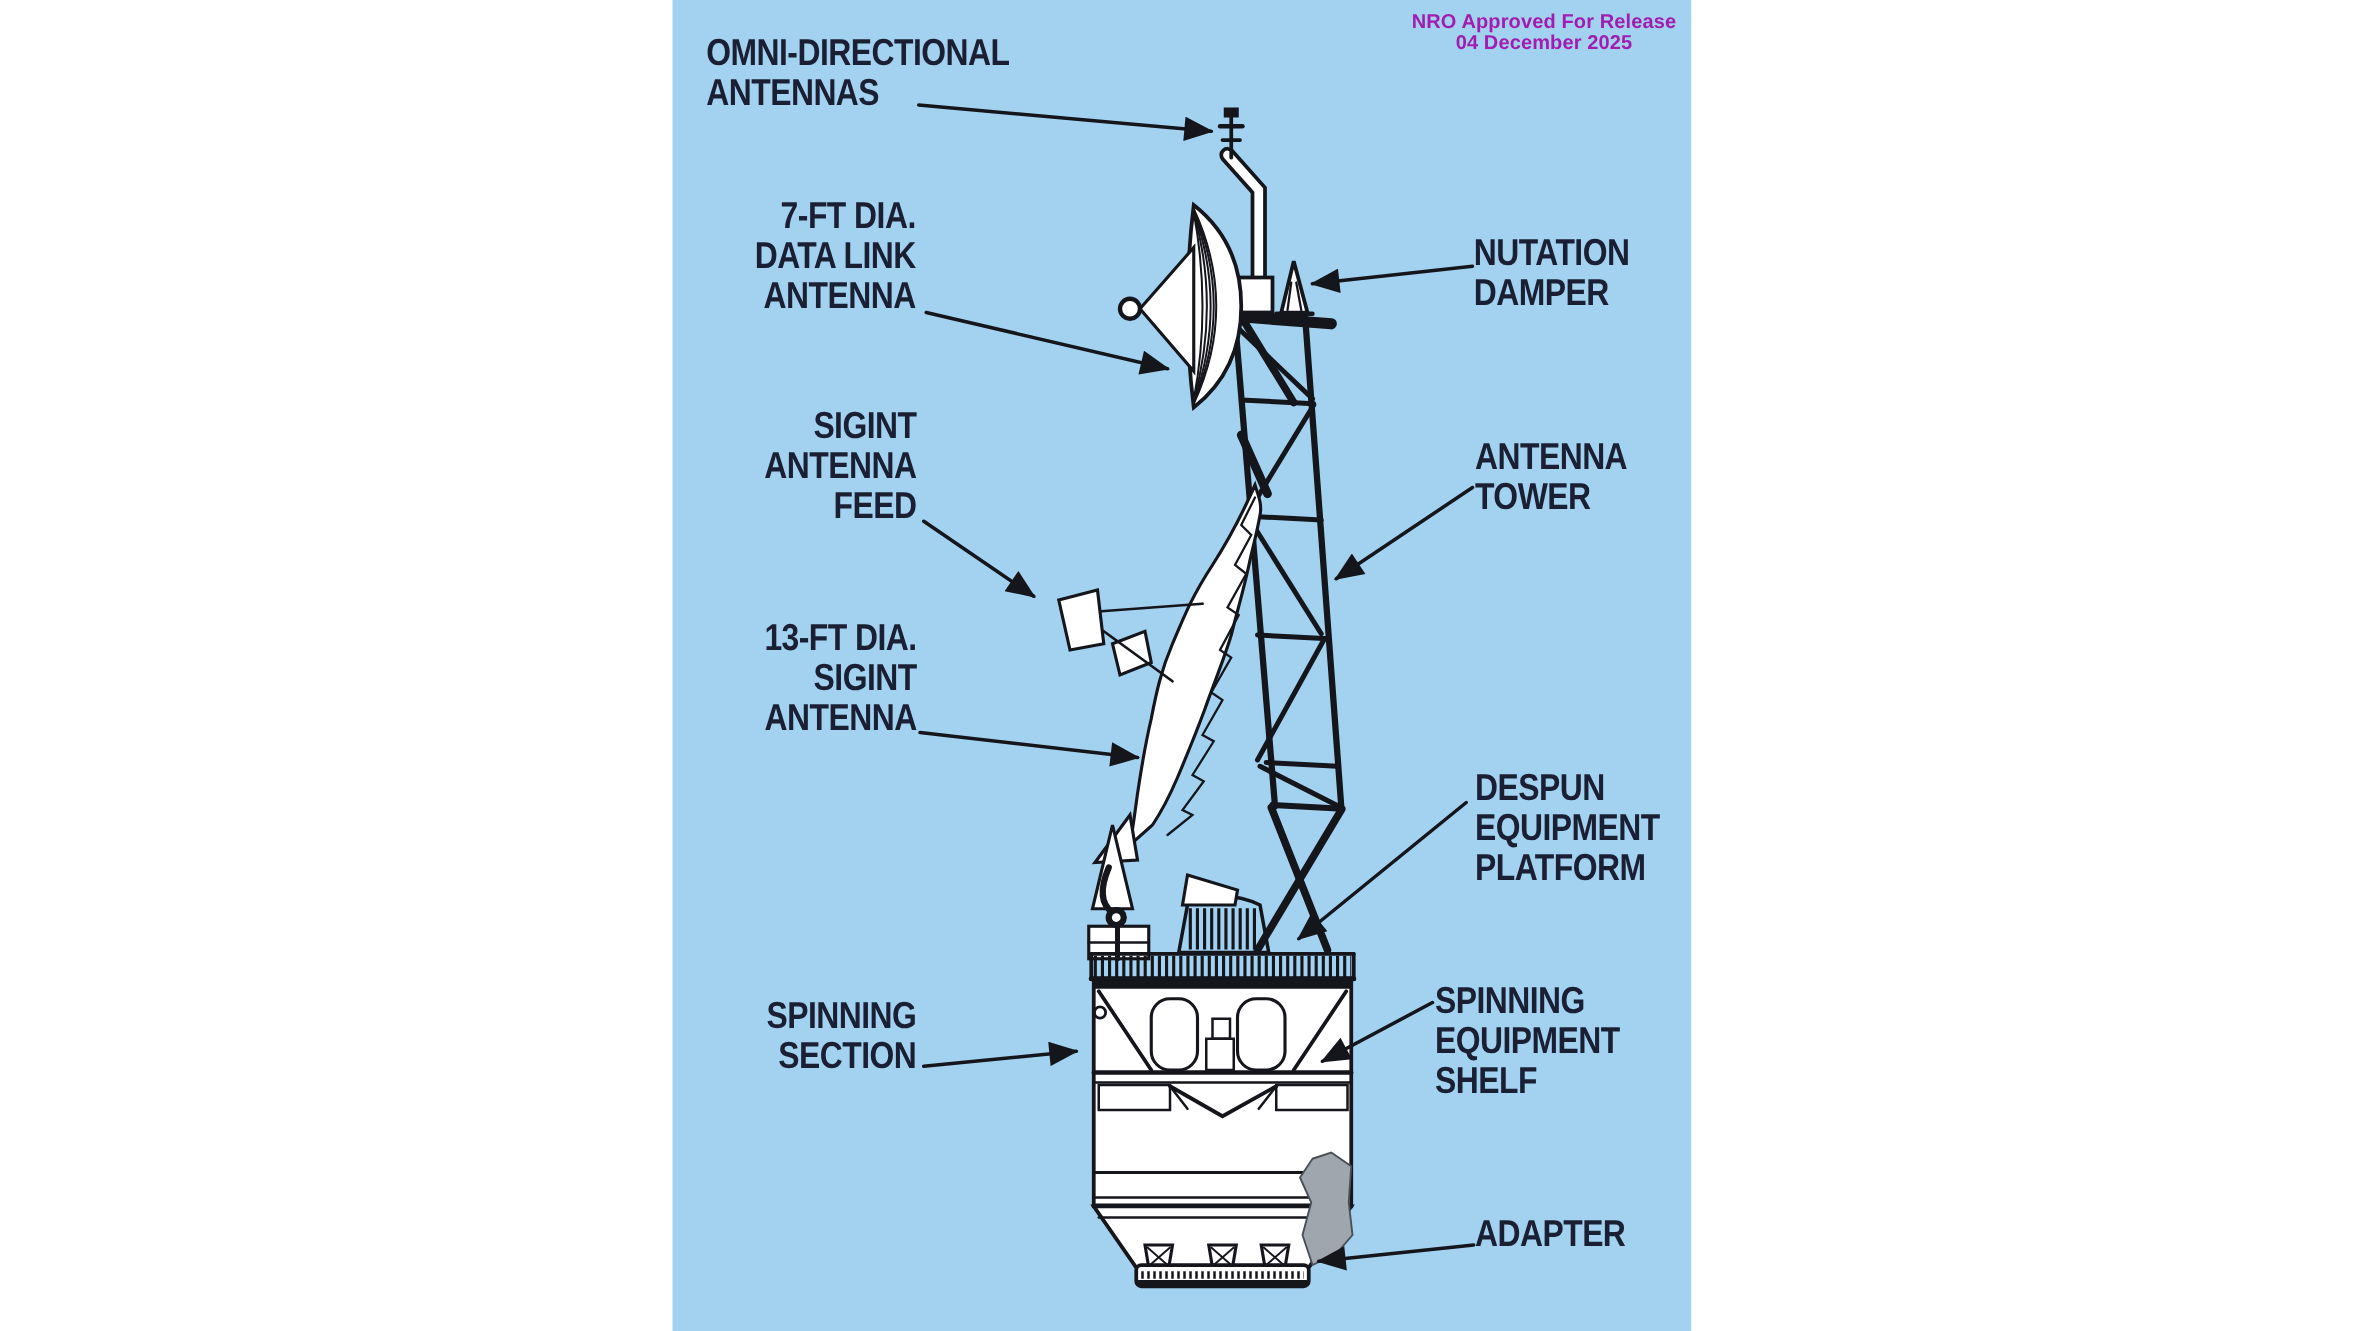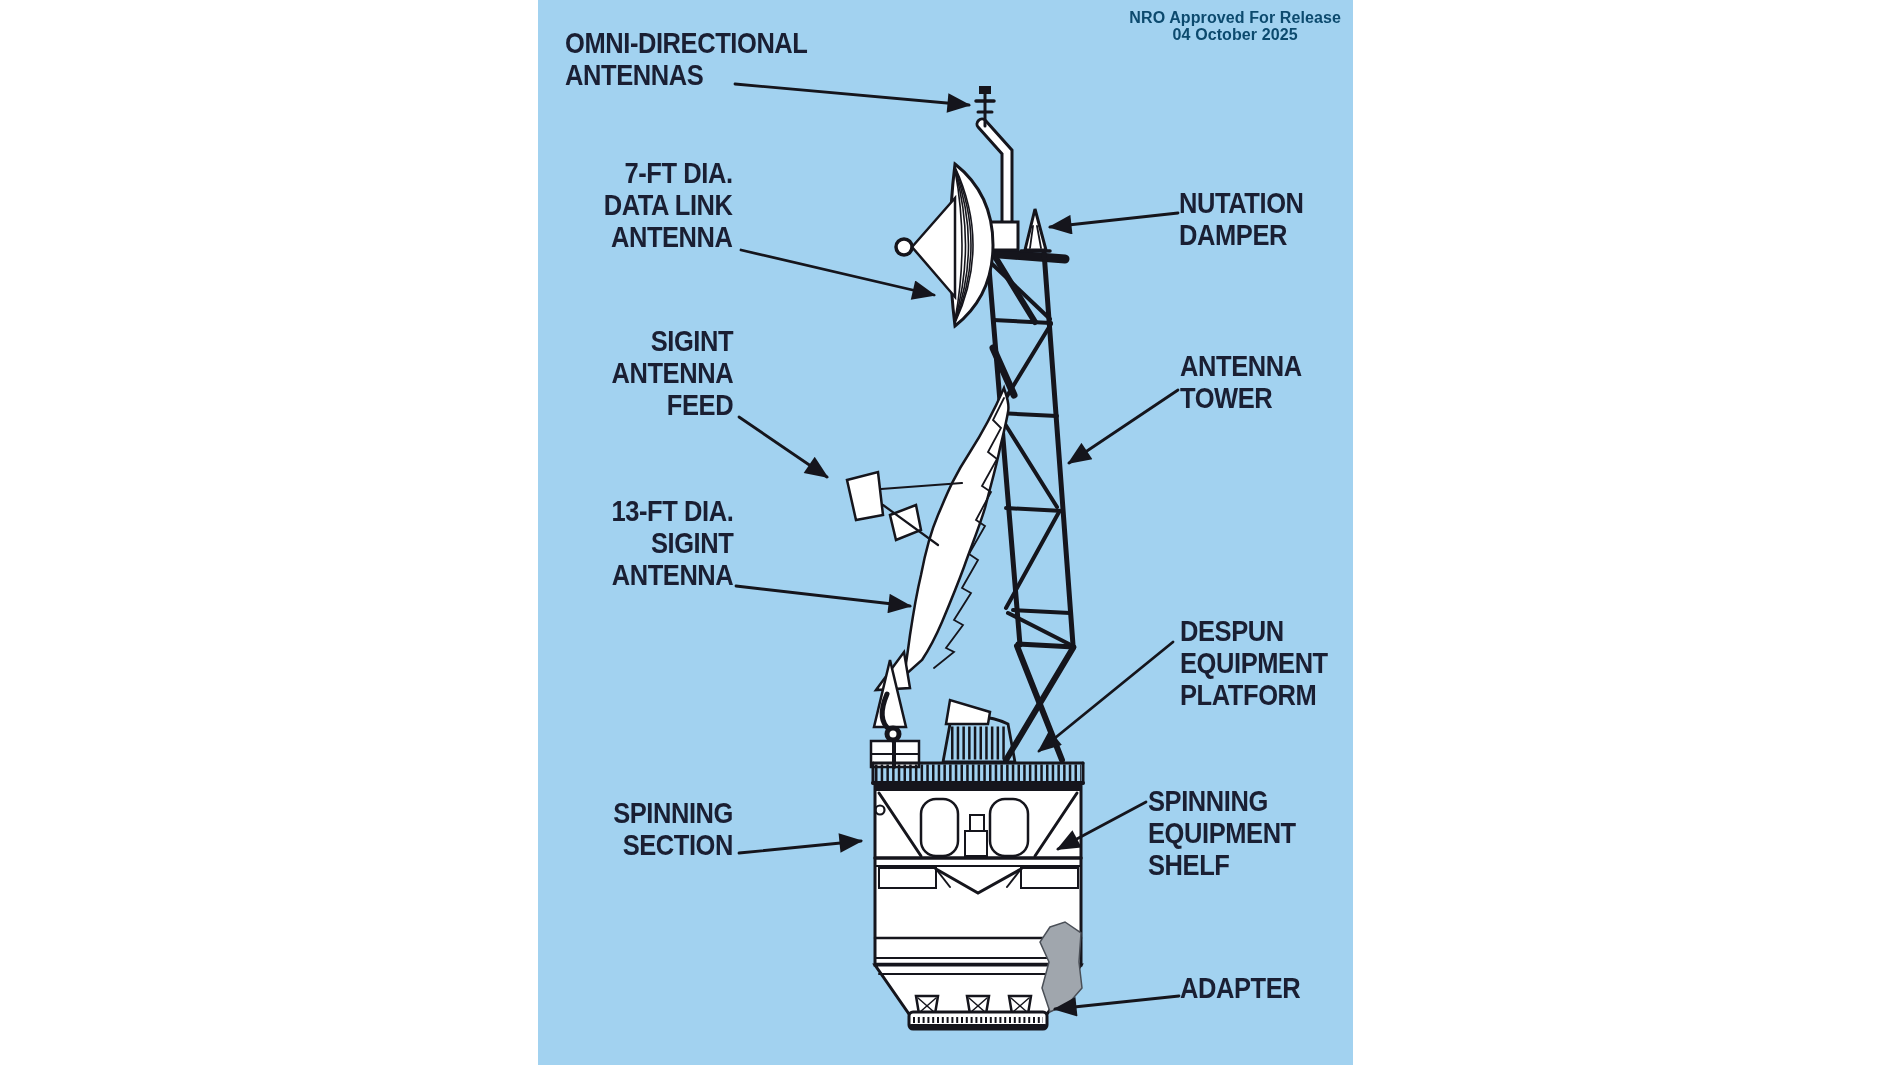--- a/index.html
+++ b/index.html
@@ -2,21 +2,21 @@
 <html><head>
 <meta charset="utf-8">
 <style>
   html,body{margin:0;padding:0;background:#ffffff;}
   body{width:1893px;height:1065px;position:relative;overflow:hidden;
        font-family:"Liberation Sans",sans-serif;}
   .stage{position:absolute;inset:0;background:#ffffff;}
   .panel{position:absolute;left:538px;top:0;width:815px;height:1065px;background:#a2d2f0;}
   svg.art{position:absolute;left:0;top:0;z-index:1;}
   .notice{position:absolute;top:9px;right:12px;z-index:2;text-align:center;
-          font-weight:700;font-size:16px;line-height:17px;color:#0c4a6e;letter-spacing:0.1px;}
+          font-weight:700;font-size:16px;line-height:17px;color:#a21caf;letter-spacing:0.1px;}
   .lbl{position:absolute;z-index:2;font-weight:700;font-size:30px;line-height:32px;
        letter-spacing:-0.5px;color:#1a1f33;white-space:nowrap;transform:scaleX(0.85);}
   .lbl.left{transform-origin:0 0;text-align:left;}
   .lbl.right{transform-origin:100% 0;text-align:right;}
   #lb-omni{left:27px;top:27px;}
   #lb-datalink{right:620px;top:157px;}
   #lb-nutation{left:641px;top:187px;}
   #lb-feed{right:620px;top:325px;}
   #lb-tower{left:642px;top:350px;}
   #lb-sigint13{right:620px;top:495px;}
@@ -179,21 +179,21 @@
         <line x1="198" y1="586" x2="372" y2="606" marker-end="url(#ah)"></line>
         <line x1="635" y1="642" x2="501" y2="751" marker-end="url(#ah)"></line>
         <line x1="201" y1="853" x2="323" y2="841" marker-end="url(#ah)"></line>
         <line x1="608" y1="802" x2="520" y2="849" marker-end="url(#ah)"></line>
         <line x1="641" y1="996" x2="517" y2="1009" marker-end="url(#ah)"></line>
       </g>
     </svg>
 
     <div class="notice">
       <div>NRO Approved For Release</div>
-      <div>04 October 2025</div>
+      <div>04 December 2025</div>
     </div>
 
     <div class="lbl left" id="lb-omni">
       <div>OMNI-DIRECTIONAL</div>
       <div>ANTENNAS</div>
     </div>
 
     <div class="lbl right" id="lb-datalink">
       <div>7-FT DIA.</div>
       <div>DATA LINK</div>

